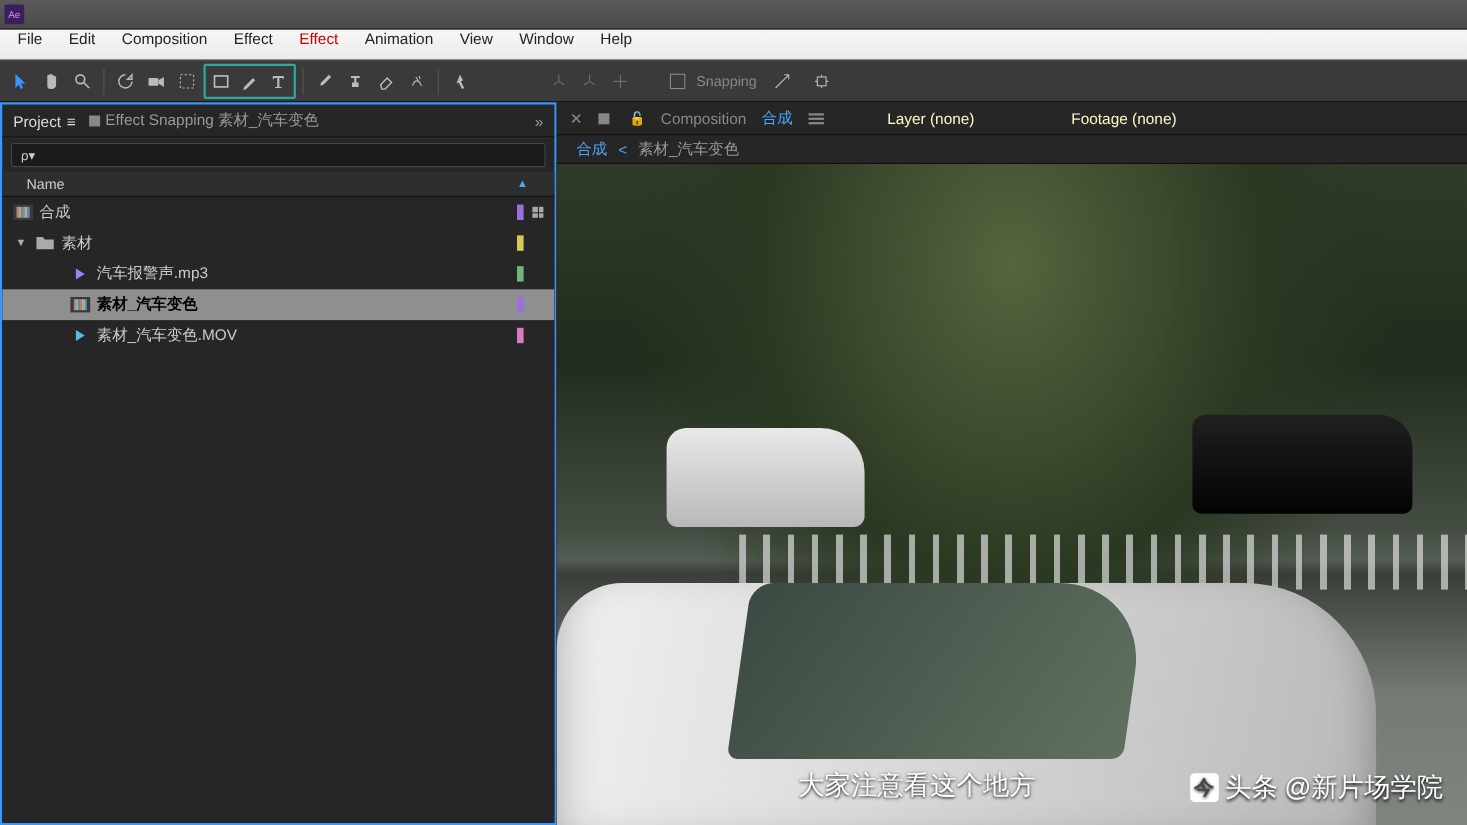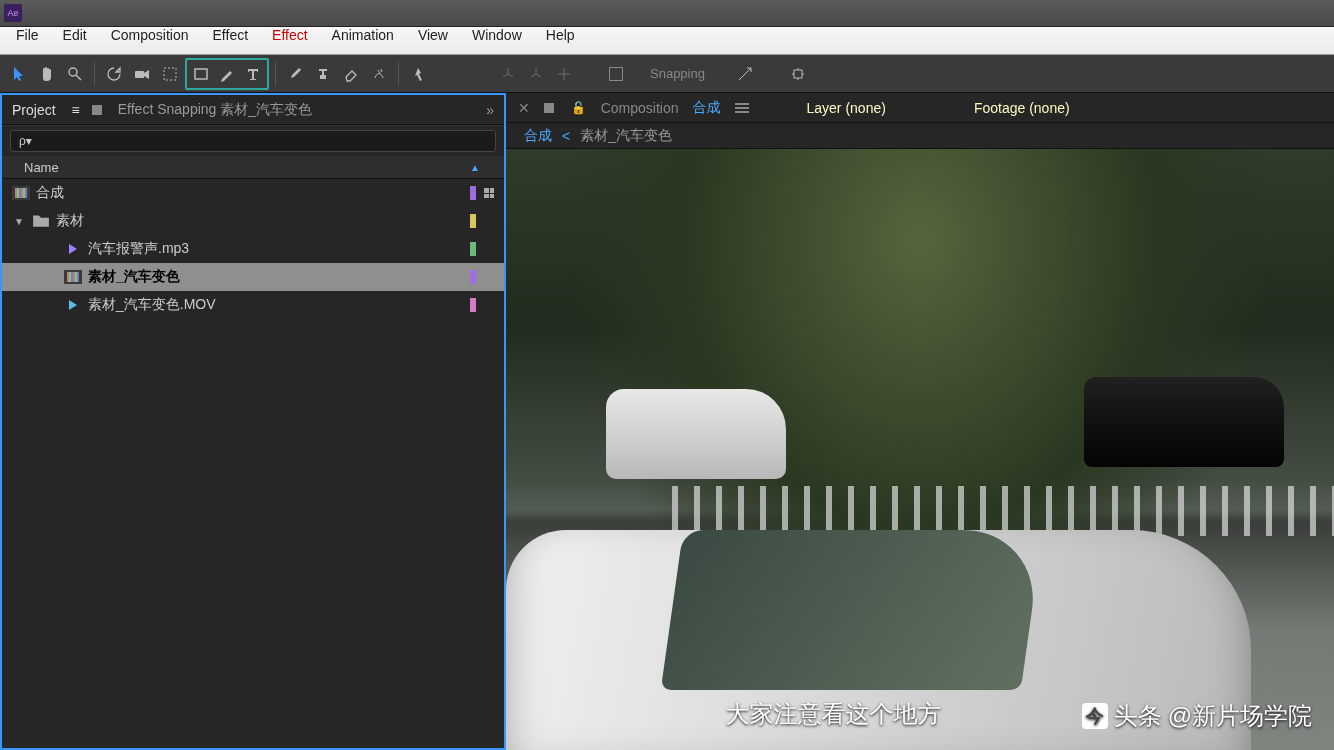--- a/index.html
+++ b/index.html
@@ -8,27 +8,27 @@
 .ae-logo{width:18px;height:18px;background:#3b1e5c;color:#c99cff;font-size:9px;font-weight:normal;display:flex;align-items:center;justify-content:center;border-radius:2px}
 .menubar{height:28px;background:linear-gradient(#f7f7f7,#eaeaea);display:flex;align-items:flex-start;padding:0 4px;color:#222;font-size:14px;border-bottom:1px solid #999}
 .menubar .item{padding:0 12px;cursor:default}
 .menubar .item.red{color:#c00}
 .toolbar{height:38px;background:#3a3a3a;display:flex;align-items:center;padding:0 6px;gap:2px;border-bottom:1px solid #111}
 .tool{width:26px;height:26px;display:flex;align-items:center;justify-content:center;color:#bbb;border-radius:2px}
 .tool.sel{color:#3a96ff}
 .tool svg,.icon svg{width:16px;height:16px;fill:currentColor}
 .tool-sep{width:1px;height:24px;background:#555;margin:0 4px}
 .tool-group-hl{border:2px solid #2fa8a0;border-radius:2px;display:flex;padding:1px}
-.snap-area{display:flex;align-items:center;gap:27px;margin-left:30px;color:#888;font-size:13px}
+.snap-area{display:flex;align-items:center;gap:10px;margin-left:30px;color:#888;font-size:13px}
 .snap-box{width:14px;height:14px;border:1px solid #888}
 .main{display:flex;height:657px}
 .left{width:506px;border:2px solid #3a96ff;background:#262626;display:flex;flex-direction:column}
 .right{flex:1;background:#262626;display:flex;flex-direction:column}
 .panel-tabs{height:30px;display:flex;align-items:center;padding:0 10px;gap:12px;color:#999;font-size:14px;border-bottom:1px solid #111;position:relative}
-.panel-tabs .tab{display:flex;align-items:center;gap:16px}
+.panel-tabs .tab{display:flex;align-items:center;gap:5px}
 .panel-tabs .active{color:#ddd}
 .panel-tabs .chev{color:#999;position:absolute;right:10px;font-size:14px}
 .asset-info{display:flex;gap:10px;padding:10px 8px;color:#bbb;font-size:13px}
 .asset-thumb{width:150px;height:80px;background:linear-gradient(120deg,#5b6e58 0%,#6a7a60 25%,#8a9aa0 55%,#b8c0c5 75%,#6e7678 100%);position:relative;border:1px solid #000}
 .asset-thumb::after{content:"";position:absolute;inset:0;background:radial-gradient(circle at 40% 70%,rgba(255,255,255,.25),transparent 50%)}
 .asset-meta .bold{font-weight:bold;color:#ddd}
 .asset-meta .arrow{font-size:10px;color:#ddd;margin-left:2px}
 .asset-meta div{line-height:18px}
 .search-row{padding:4px 8px;border-top:1px solid #333;border-bottom:1px solid #333}
 .search-row input{width:100%;background:#1b1b1b;border:1px solid #444;border-radius:3px;color:#ccc;font-size:12px;padding:3px 20px 3px 8px}

